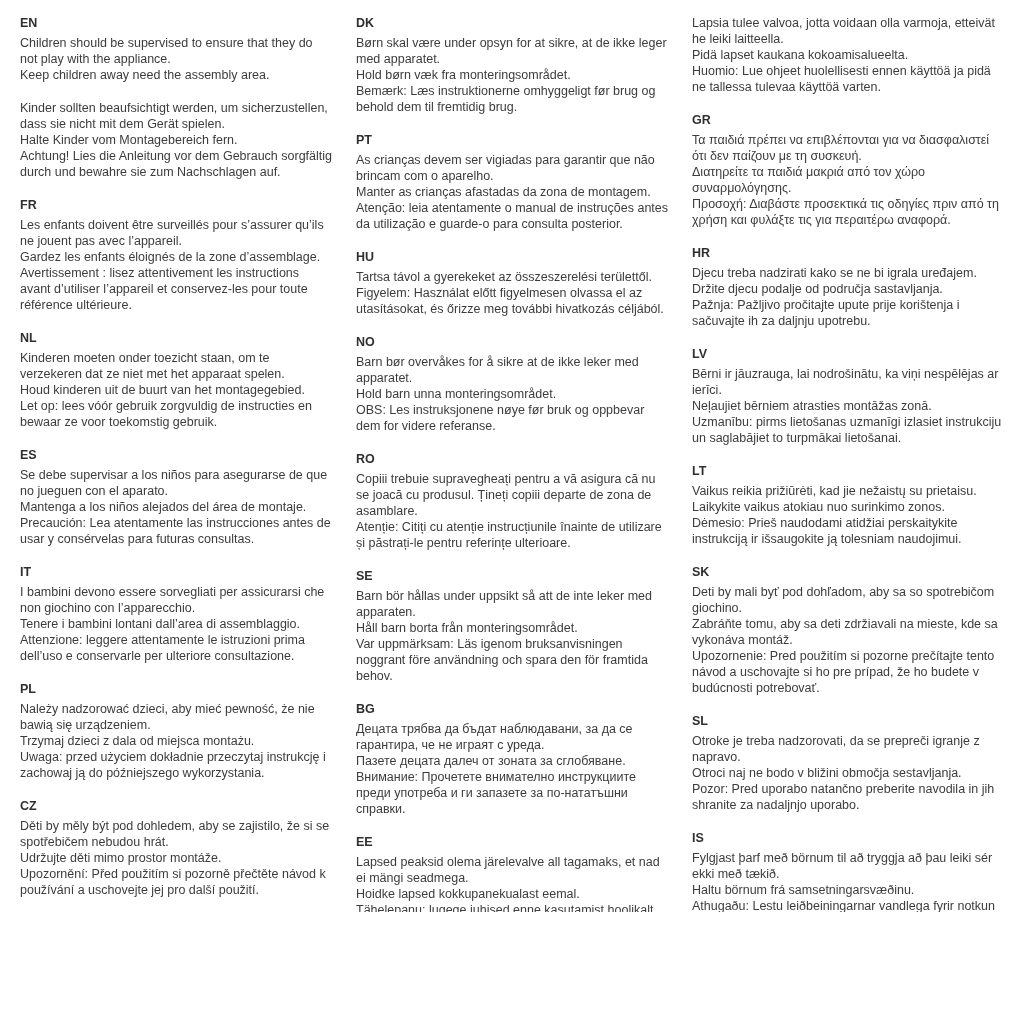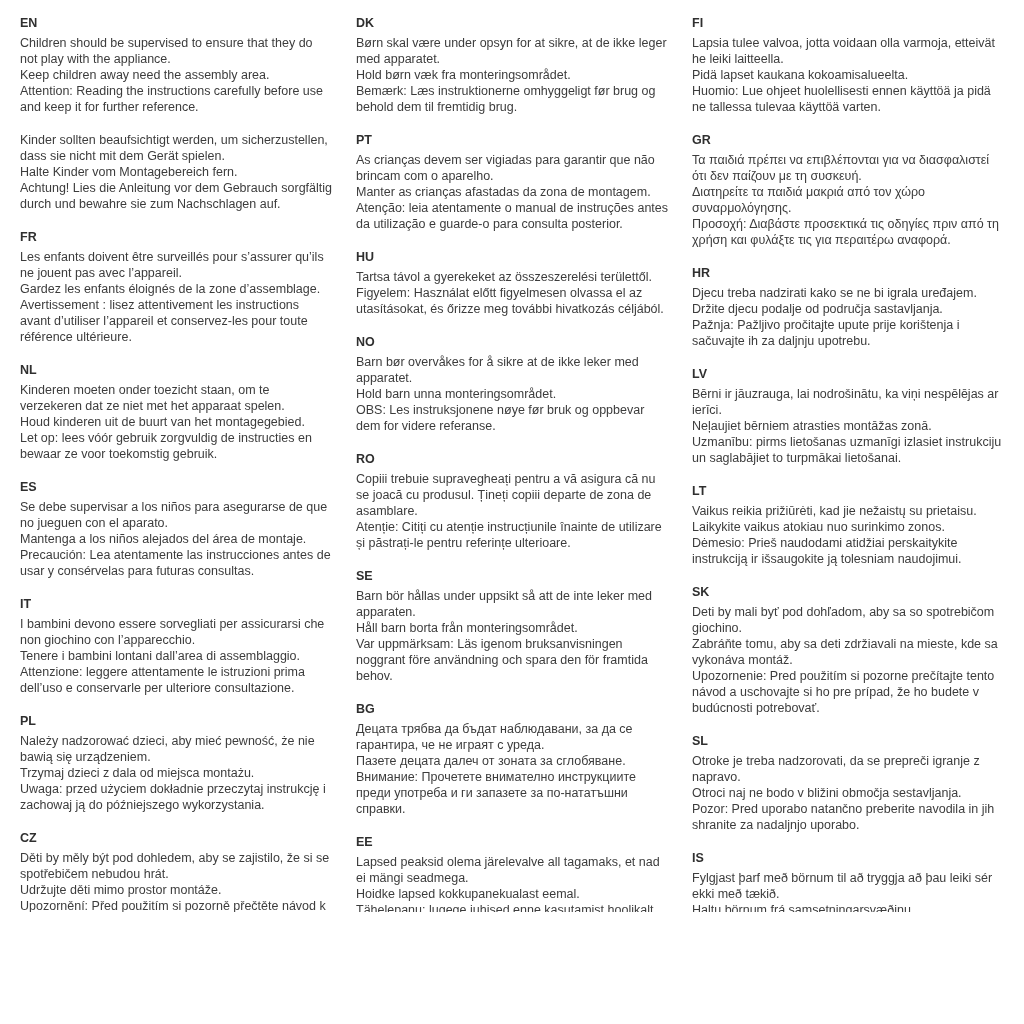--- a/index.html
+++ b/index.html
@@ -36,21 +36,20 @@
 </style>
 </head>
 <body>
 
 <div class="page">
   <div class="column">
   <section class="lang-section">
     <h3 class="lang-code">EN</h3>
   <p class="lang-line">Children should be supervised to ensure that they do not play with the appliance.</p>
         <p class="lang-line">Keep children away need the assembly area.</p>
-        <p class="lang-line">Attention: Reading the instructions carefully before use and keep it for further reference.</p>
       </section>
 
   <section class="lang-section">
   <p class="lang-line">Kinder sollten beaufsichtigt werden, um sicherzustellen, dass sie nicht mit dem Gerät spielen.</p>
         <p class="lang-line">Halte Kinder vom Montagebereich fern.</p>
         <p class="lang-line">Achtung! Lies die Anleitung vor dem Gebrauch sorgfältig durch und bewahre sie zum Nachschlagen auf.</p>
       </section>
 
   <section class="lang-section">
     <h3 class="lang-code">FR</h3>
@@ -144,21 +143,20 @@
 
   <section class="lang-section">
     <h3 class="lang-code">EE</h3>
   <p class="lang-line">Lapsed peaksid olema järelevalve all tagamaks, et nad ei mängi seadmega.</p>
         <p class="lang-line">Hoidke lapsed kokkupanekualast eemal.</p>
         <p class="lang-line">Tähelepanu: lugege juhised enne kasutamist hoolikalt läbi ja hoidke need tulevikus üle vaatamiseks alles.</p>
       </section>
 </div>
   <div class="column">
   <section class="lang-section">
-    <h3 class="lang-code">FI</h3>
   <p class="lang-line">Lapsia tulee valvoa, jotta voidaan olla varmoja, etteivät he leiki laitteella.</p>
         <p class="lang-line">Pidä lapset kaukana kokoamisalueelta.</p>
         <p class="lang-line">Huomio: Lue ohjeet huolellisesti ennen käyttöä ja pidä ne tallessa tulevaa käyttöä varten.</p>
       </section>
 
   <section class="lang-section">
     <h3 class="lang-code">GR</h3>
   <p class="lang-line">Τα παιδιά πρέπει να επιβλέπονται για να διασφαλιστεί ότι δεν παίζουν με τη συσκευή.</p>
         <p class="lang-line">Διατηρείτε τα παιδιά μακριά από τον χώρο συναρμολόγησης.</p>
         <p class="lang-line">Προσοχή: Διαβάστε προσεκτικά τις οδηγίες πριν από τη χρήση και φυλάξτε τις για περαιτέρω αναφορά.</p>

